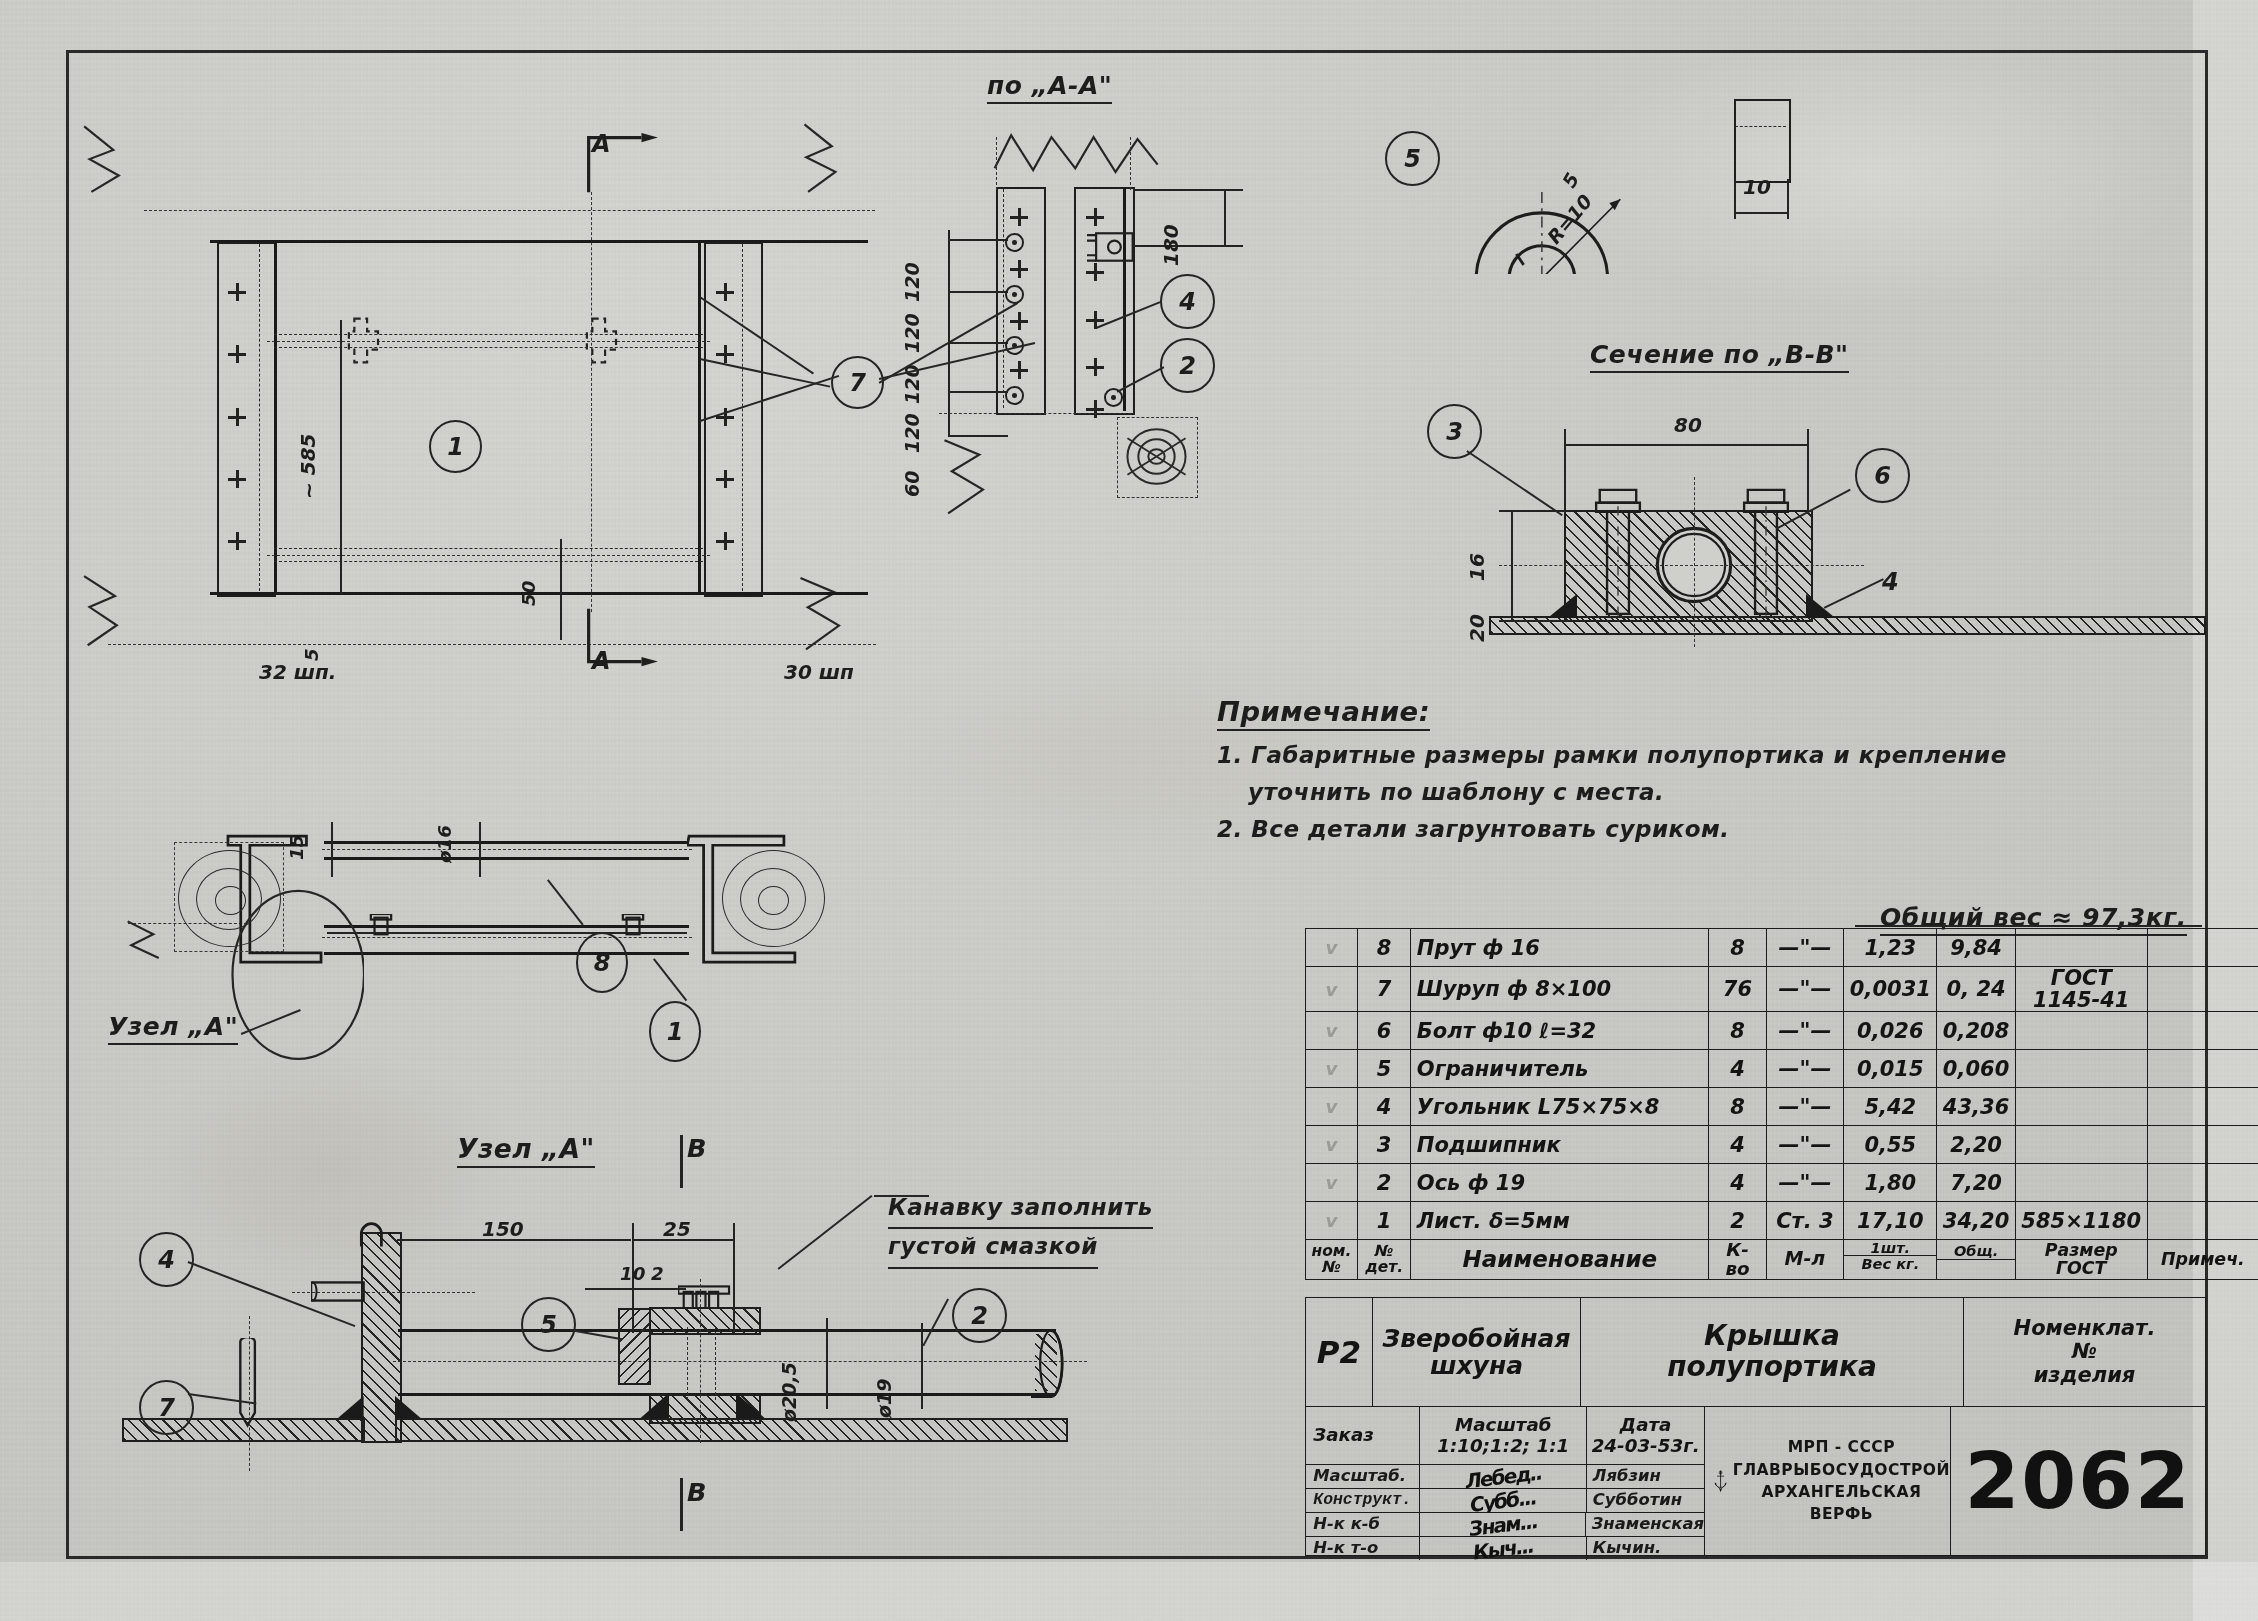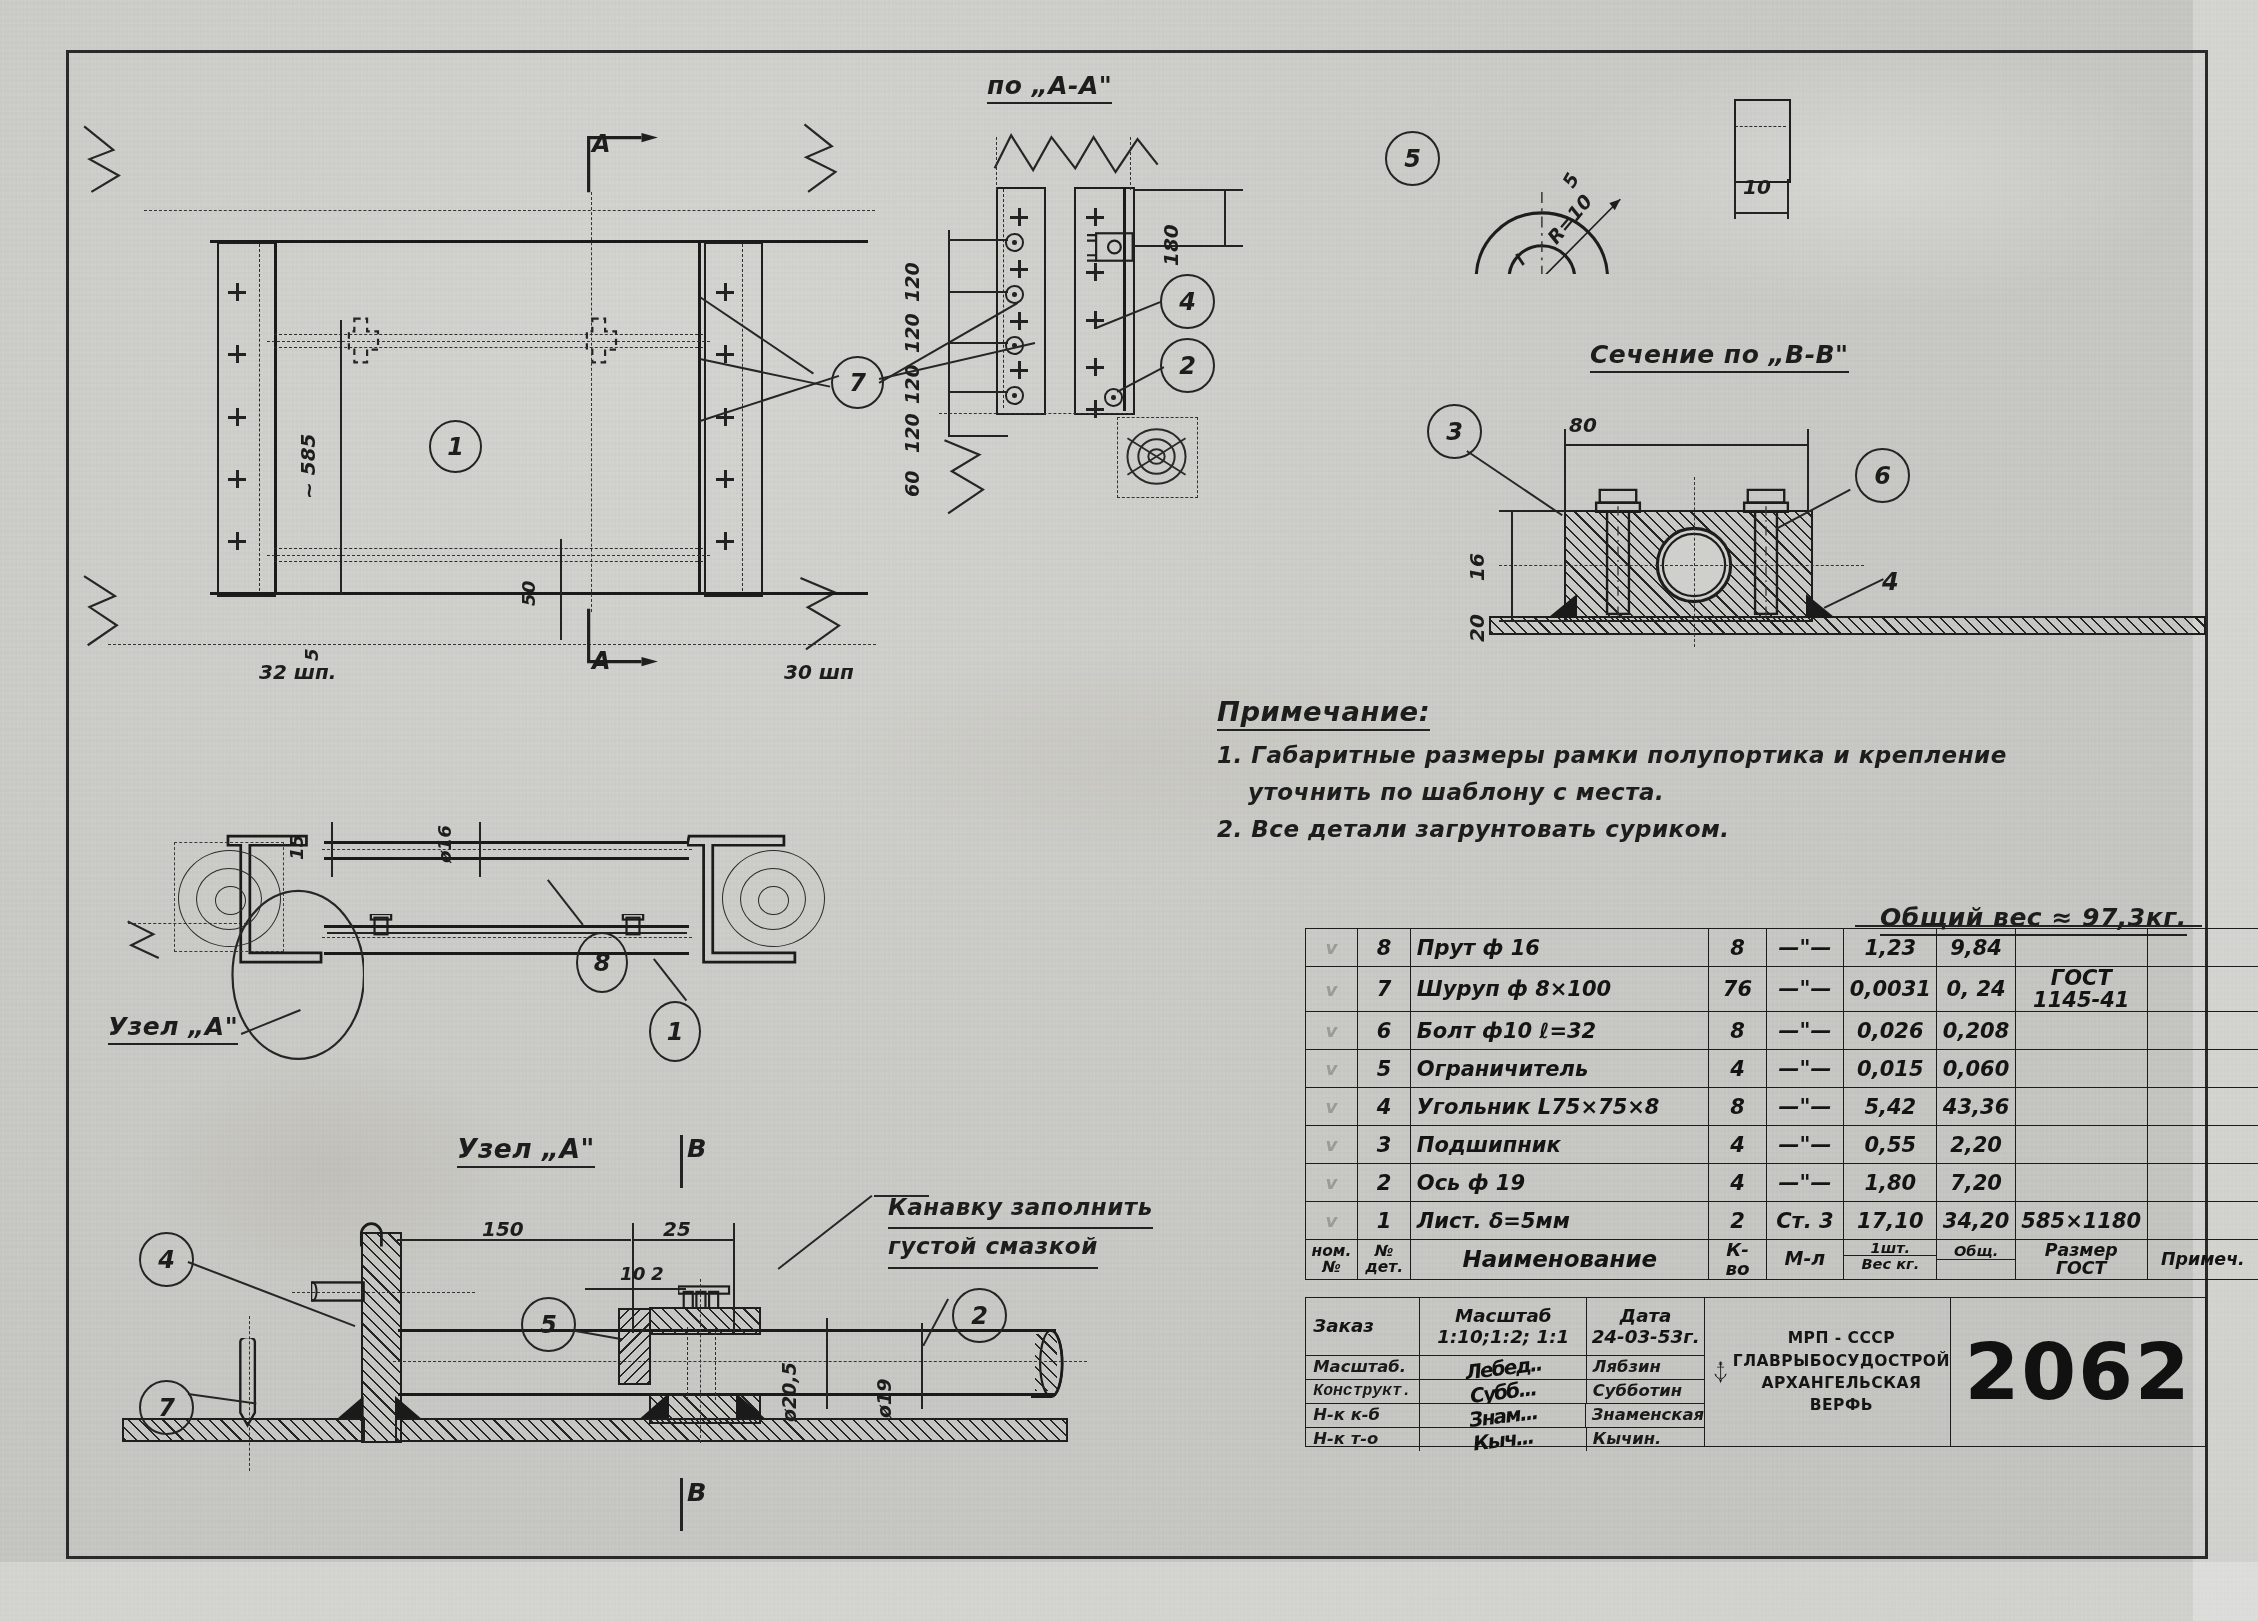--- a/index.html
+++ b/index.html
@@ -376,21 +376,21 @@
   <svg style="position:absolute;left:1548px;top:594px;" width="29" height="25.6" viewBox="0 0 32 28">
       <polygon points="32,0 32,26 0,26" fill="#1a1a1a"></polygon>
     </svg>
   <svg style="position:absolute;left:1806px;top:594px;" width="29" height="25.6" viewBox="0 0 32 28">
       <polygon points="0,0 0,26 32,26" fill="#1a1a1a"></polygon>
     </svg>
 
   <div class="ln hln" style="left:1564px;top:444px;width:245px;"></div>
   <div class="ln vln" style="left:1564px;top:429px;height:84px;"></div>
   <div class="ln vln" style="left:1807px;top:429px;height:84px;"></div>
-  <div class="txt dim" style="left:1569px;top:413px;">
+  <div class="txt dim" style="left:1674px;top:413px;">
     <span>80</span>
   </div>
 
   <div class="ln vln" style="left:1511px;top:510px;height:111px;"></div>
   <div class="ln hln" style="left:1499px;top:510px;width:71px;"></div>
   <div class="ln hln" style="left:1499px;top:620px;width:71px;"></div>
   <div class="txt dim dimv" style="left:1489px;top:557px;">
     <span>16</span>
   </div>
   <div class="txt dim dimv" style="left:1489px;top:618px;">
@@ -711,20 +711,38 @@
             <div style="border-bottom:1.8px solid #1c1c1c;width:100%;font-size:14.6px;">Общ.</div>
             <div style="font-size:14.6px;">&nbsp;</div>
           </td>
           <td class="c-sz" style="font-size: 17.4px;">Размер<br>ГОСТ</td>
           <td class="c-rem" style="font-size: 17.4px; text-align: center;">Примеч.</td>
         </tr>
       </tbody>
   </table>
 
   <div id="tblock">
+    <div class="trow" style="height:108px;">
+      <div class="tcell" style="width:66px;font-size:31px;">
+        <span>Р2</span>
+      </div>
+      <div class="tcell" style="width:207px;font-size:25px;flex-direction:column;">
+        <span>Зверобойная</span>
+        <span>шхуна</span>
+      </div>
+      <div class="tcell" style="width:382px;font-size:28px;flex-direction:column;">
+        <span>Крышка</span>
+        <span>полупортика</span>
+      </div>
+      <div class="tcell" style="flex:1;font-size:21px;flex-direction:column;">
+        <span>Номенклат.</span>
+        <span>№</span>
+        <span>изделия</span>
+      </div>
+    </div>
 
     <div class="trow" style="height:148px;">
 
       <div style="width:398px;border-right:1.8px solid #1c1c1c;">
         <div style="display:flex;height:57px;border-bottom:1.8px solid #1c1c1c;">
           <div class="tcell" style="width:106px;font-size:18.3px;justify-content:flex-start;padding-left:7.3px;">
             <span>Заказ</span>
           </div>
           <div class="tcell" style="width:166px;font-size:18.3px;flex-direction:column;">
             <span>Масштаб</span>

